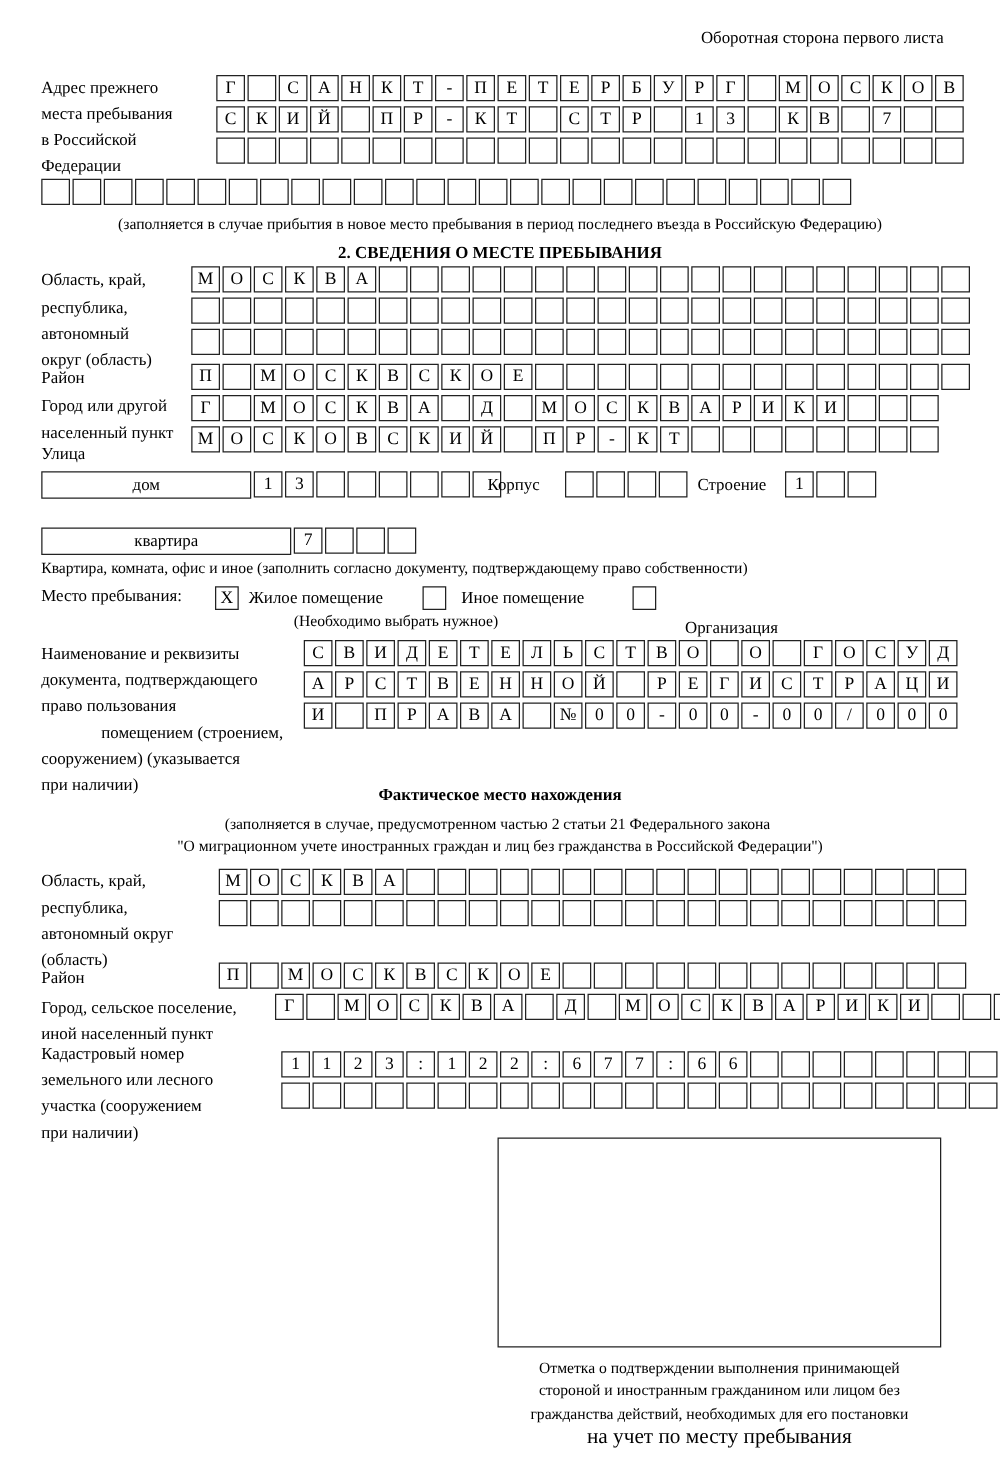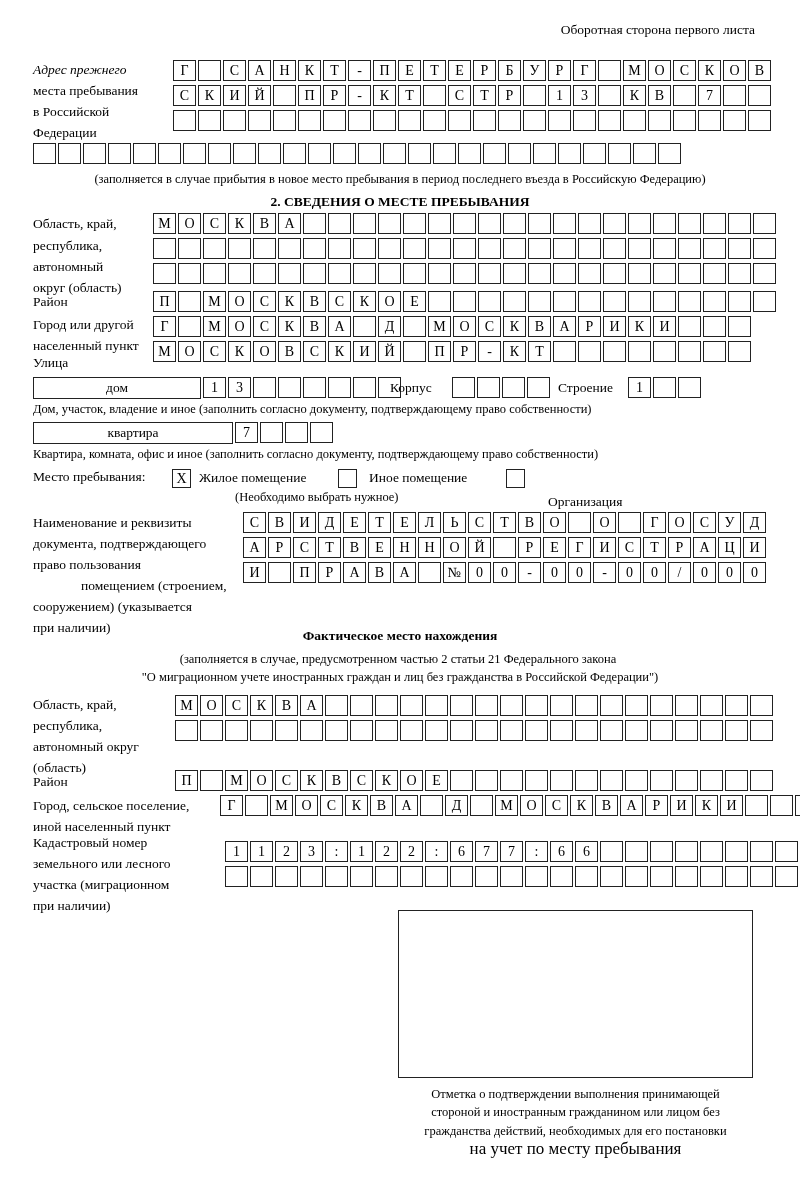--- a/index.html
+++ b/index.html
@@ -46,21 +46,21 @@
     position:absolute;border:1px solid #222;box-sizing:border-box;
   }
 </style>
 </head>
 <body>
 
 <div class="page">
 
   <div class="hdr">Оборотная сторона первого листа</div>
 
-  <div class="t" style="left:33px;top:62px;font-style:italic;">Адрес прежнего</div>
+  <div class="t" style="left:33px;top:62px;">Адрес прежнего</div>
   <div class="t" style="left:33px;top:83px;">места пребывания</div>
   <div class="t" style="left:33px;top:104px;">в Российской</div>
   <div class="t" style="left:33px;top:125px;">Федерации</div>
 
   <div class="row" id="prev-row-0" style="left:173px;top:60px;">
       <div class="cell">Г</div>
       <div class="cell"></div>
       <div class="cell">С</div>
       <div class="cell">А</div>
       <div class="cell">Н</div>
@@ -360,21 +360,20 @@
       <div class="cell"></div>
       <div class="cell"></div>
     </div>
   <div class="t" style="left:558px;top:380px;">Строение</div>
   <div class="row" id="s2-stroenie" style="left:628px;top:377px;">
       <div class="cell">1</div>
       <div class="cell"></div>
       <div class="cell"></div>
     </div>
 
-  <div class="t" style="left:33px;top:402px;font-size:12.5px;">Дом, участок, владение и иное (заполнить согласно документу, подтверждающему право собственности)</div>
 
   <div class="wbox" style="left:33px;top:422px;width:200px;">квартира</div>
   <div class="row" id="s2-flat" style="left:235px;top:422px;">
       <div class="cell">7</div>
       <div class="cell"></div>
       <div class="cell"></div>
       <div class="cell"></div>
     </div>
   <div class="t" style="left:33px;top:447px;font-size:12.5px;">Квартира, комната, офис и иное (заполнить согласно документу, подтверждающему право собственности)</div>
 
@@ -578,21 +577,21 @@
       <div class="cell">И</div>
       <div class="cell">К</div>
       <div class="cell">И</div>
       <div class="cell"></div>
       <div class="cell"></div>
       <div class="cell"></div>
     </div>
 
   <div class="t" style="left:33px;top:835px;">Кадастровый номер</div>
   <div class="t" style="left:33px;top:856px;">земельного или лесного</div>
-  <div class="t" style="left:33px;top:877px;">участка (миграционном</div>
+  <div class="t" style="left:33px;top:877px;">участка (сооружением</div>
   <div class="t" style="left:33px;top:898px;">при наличии)</div>
 
   <div class="row" id="al-cad-0" style="left:225px;top:841px;">
       <div class="cell">1</div>
       <div class="cell">1</div>
       <div class="cell">2</div>
       <div class="cell">3</div>
       <div class="cell">:</div>
       <div class="cell">1</div>
       <div class="cell">2</div>

